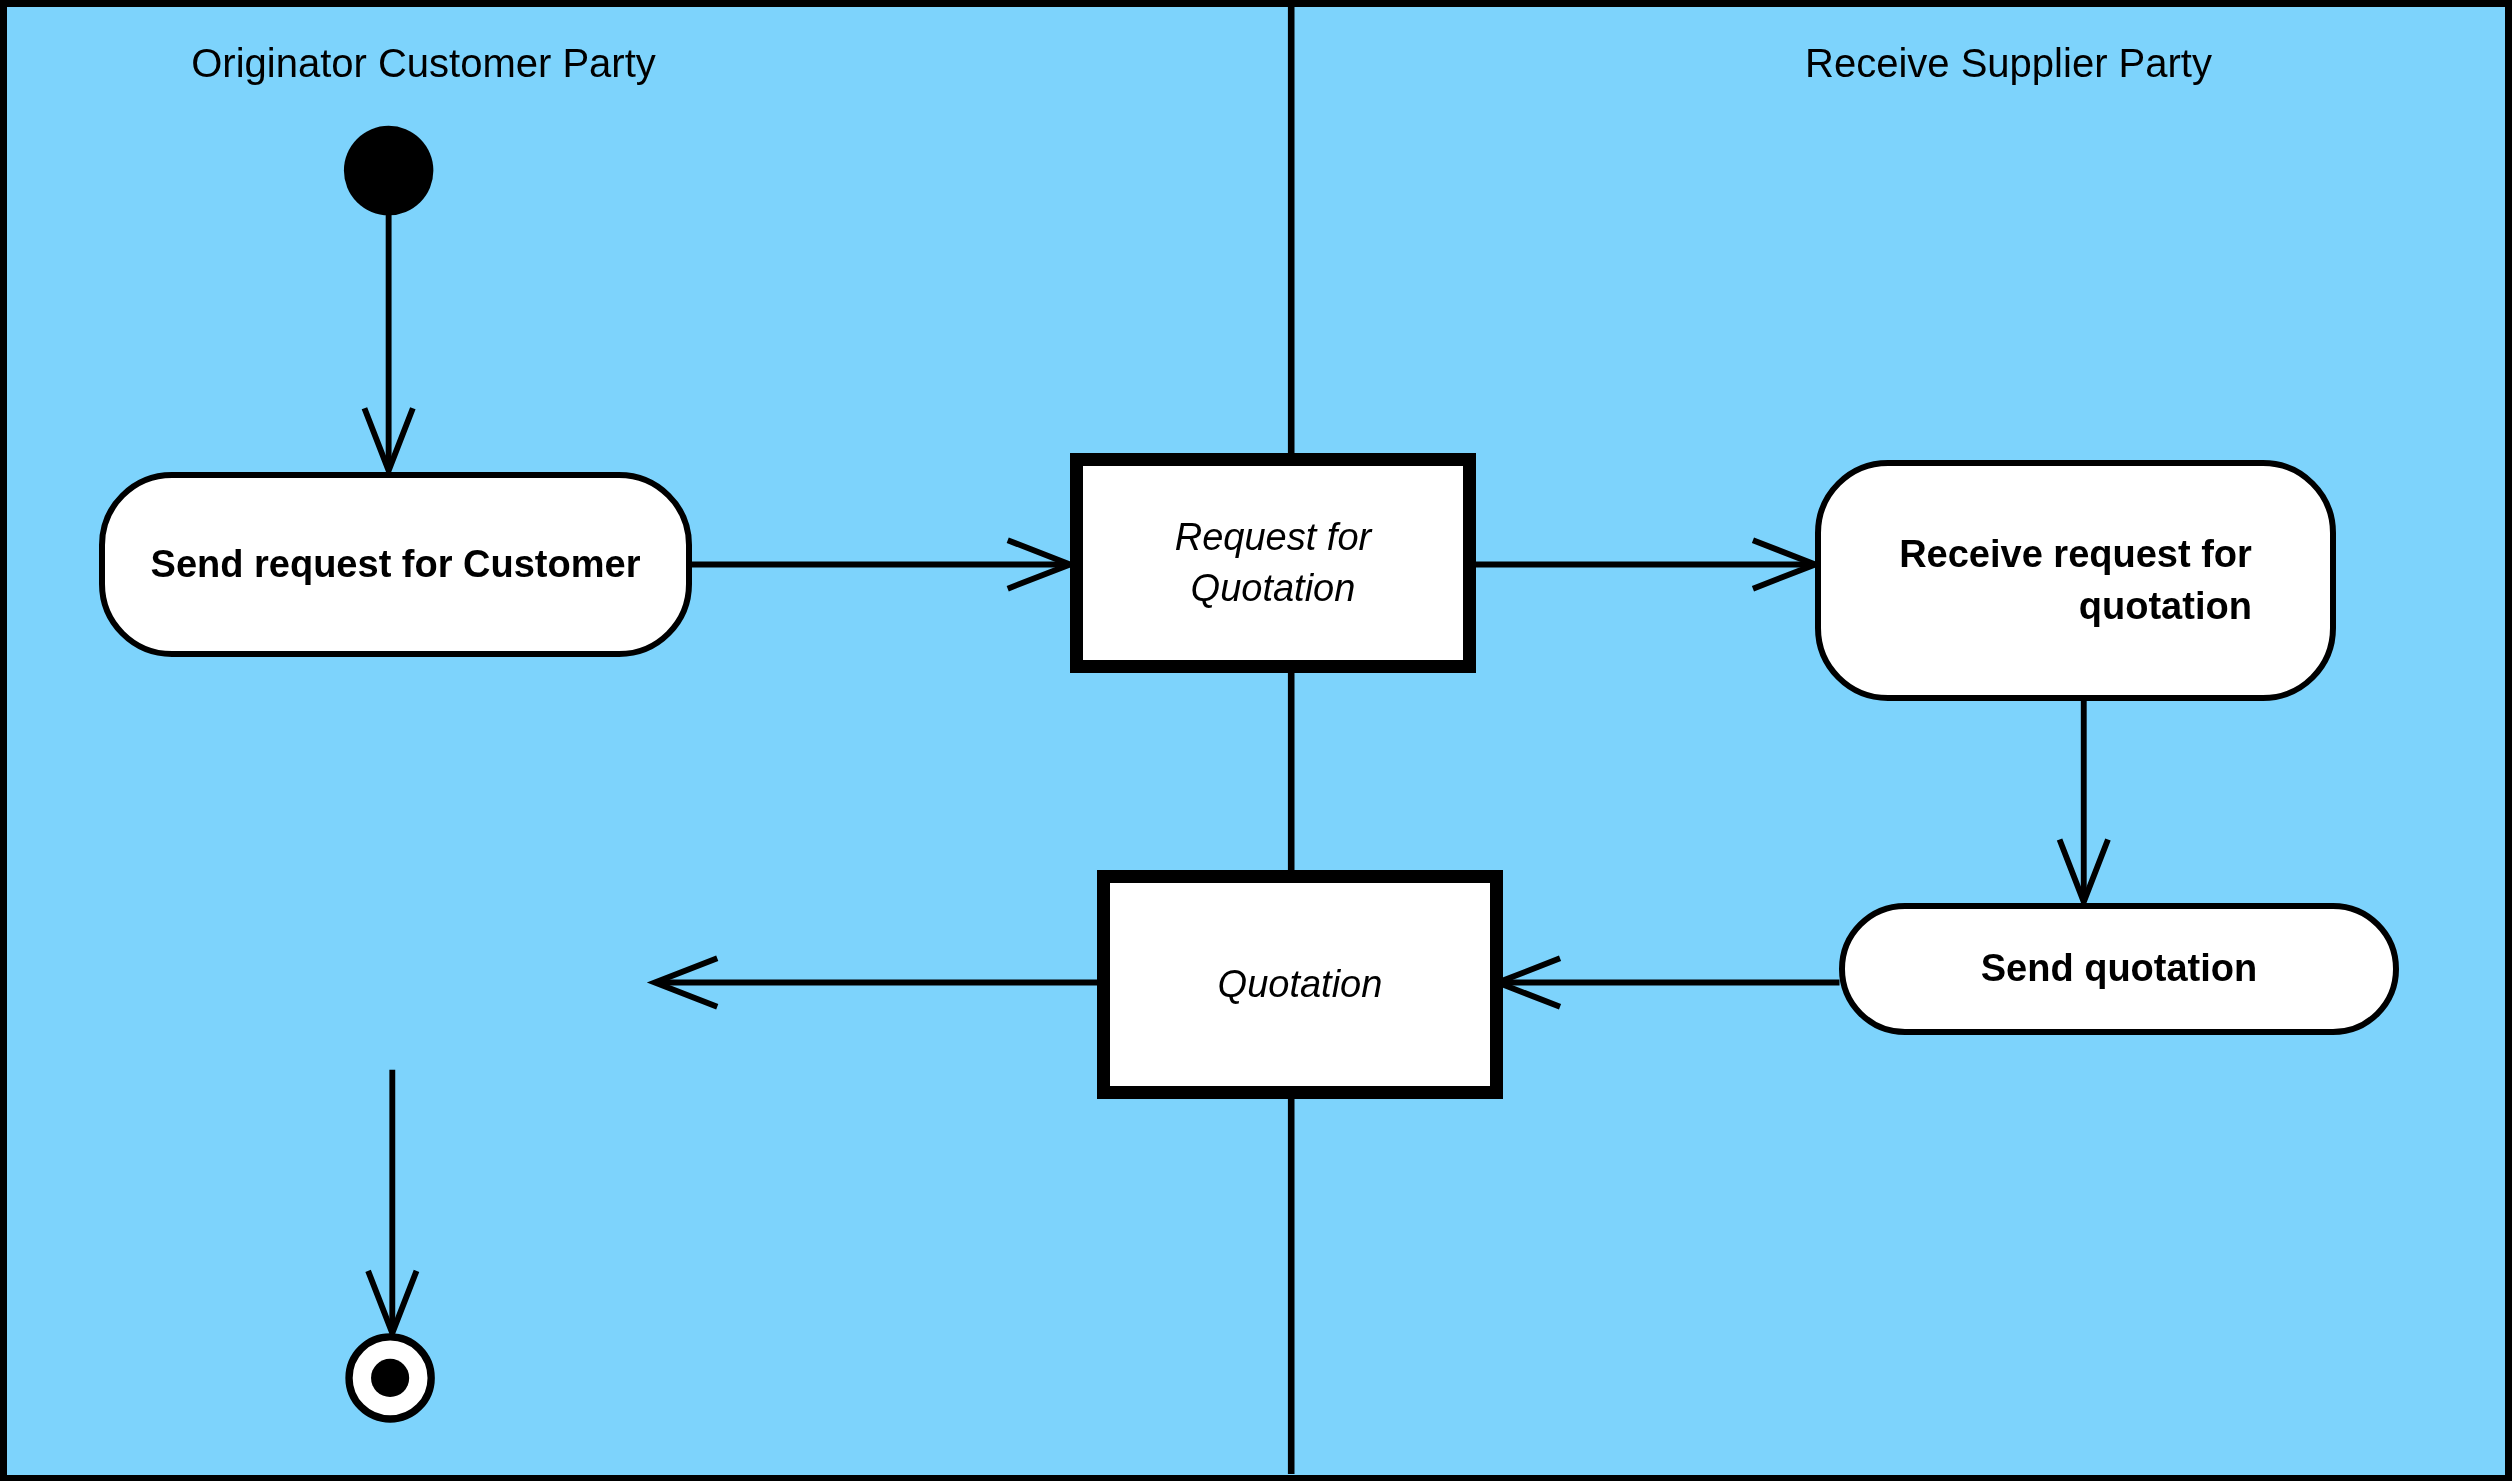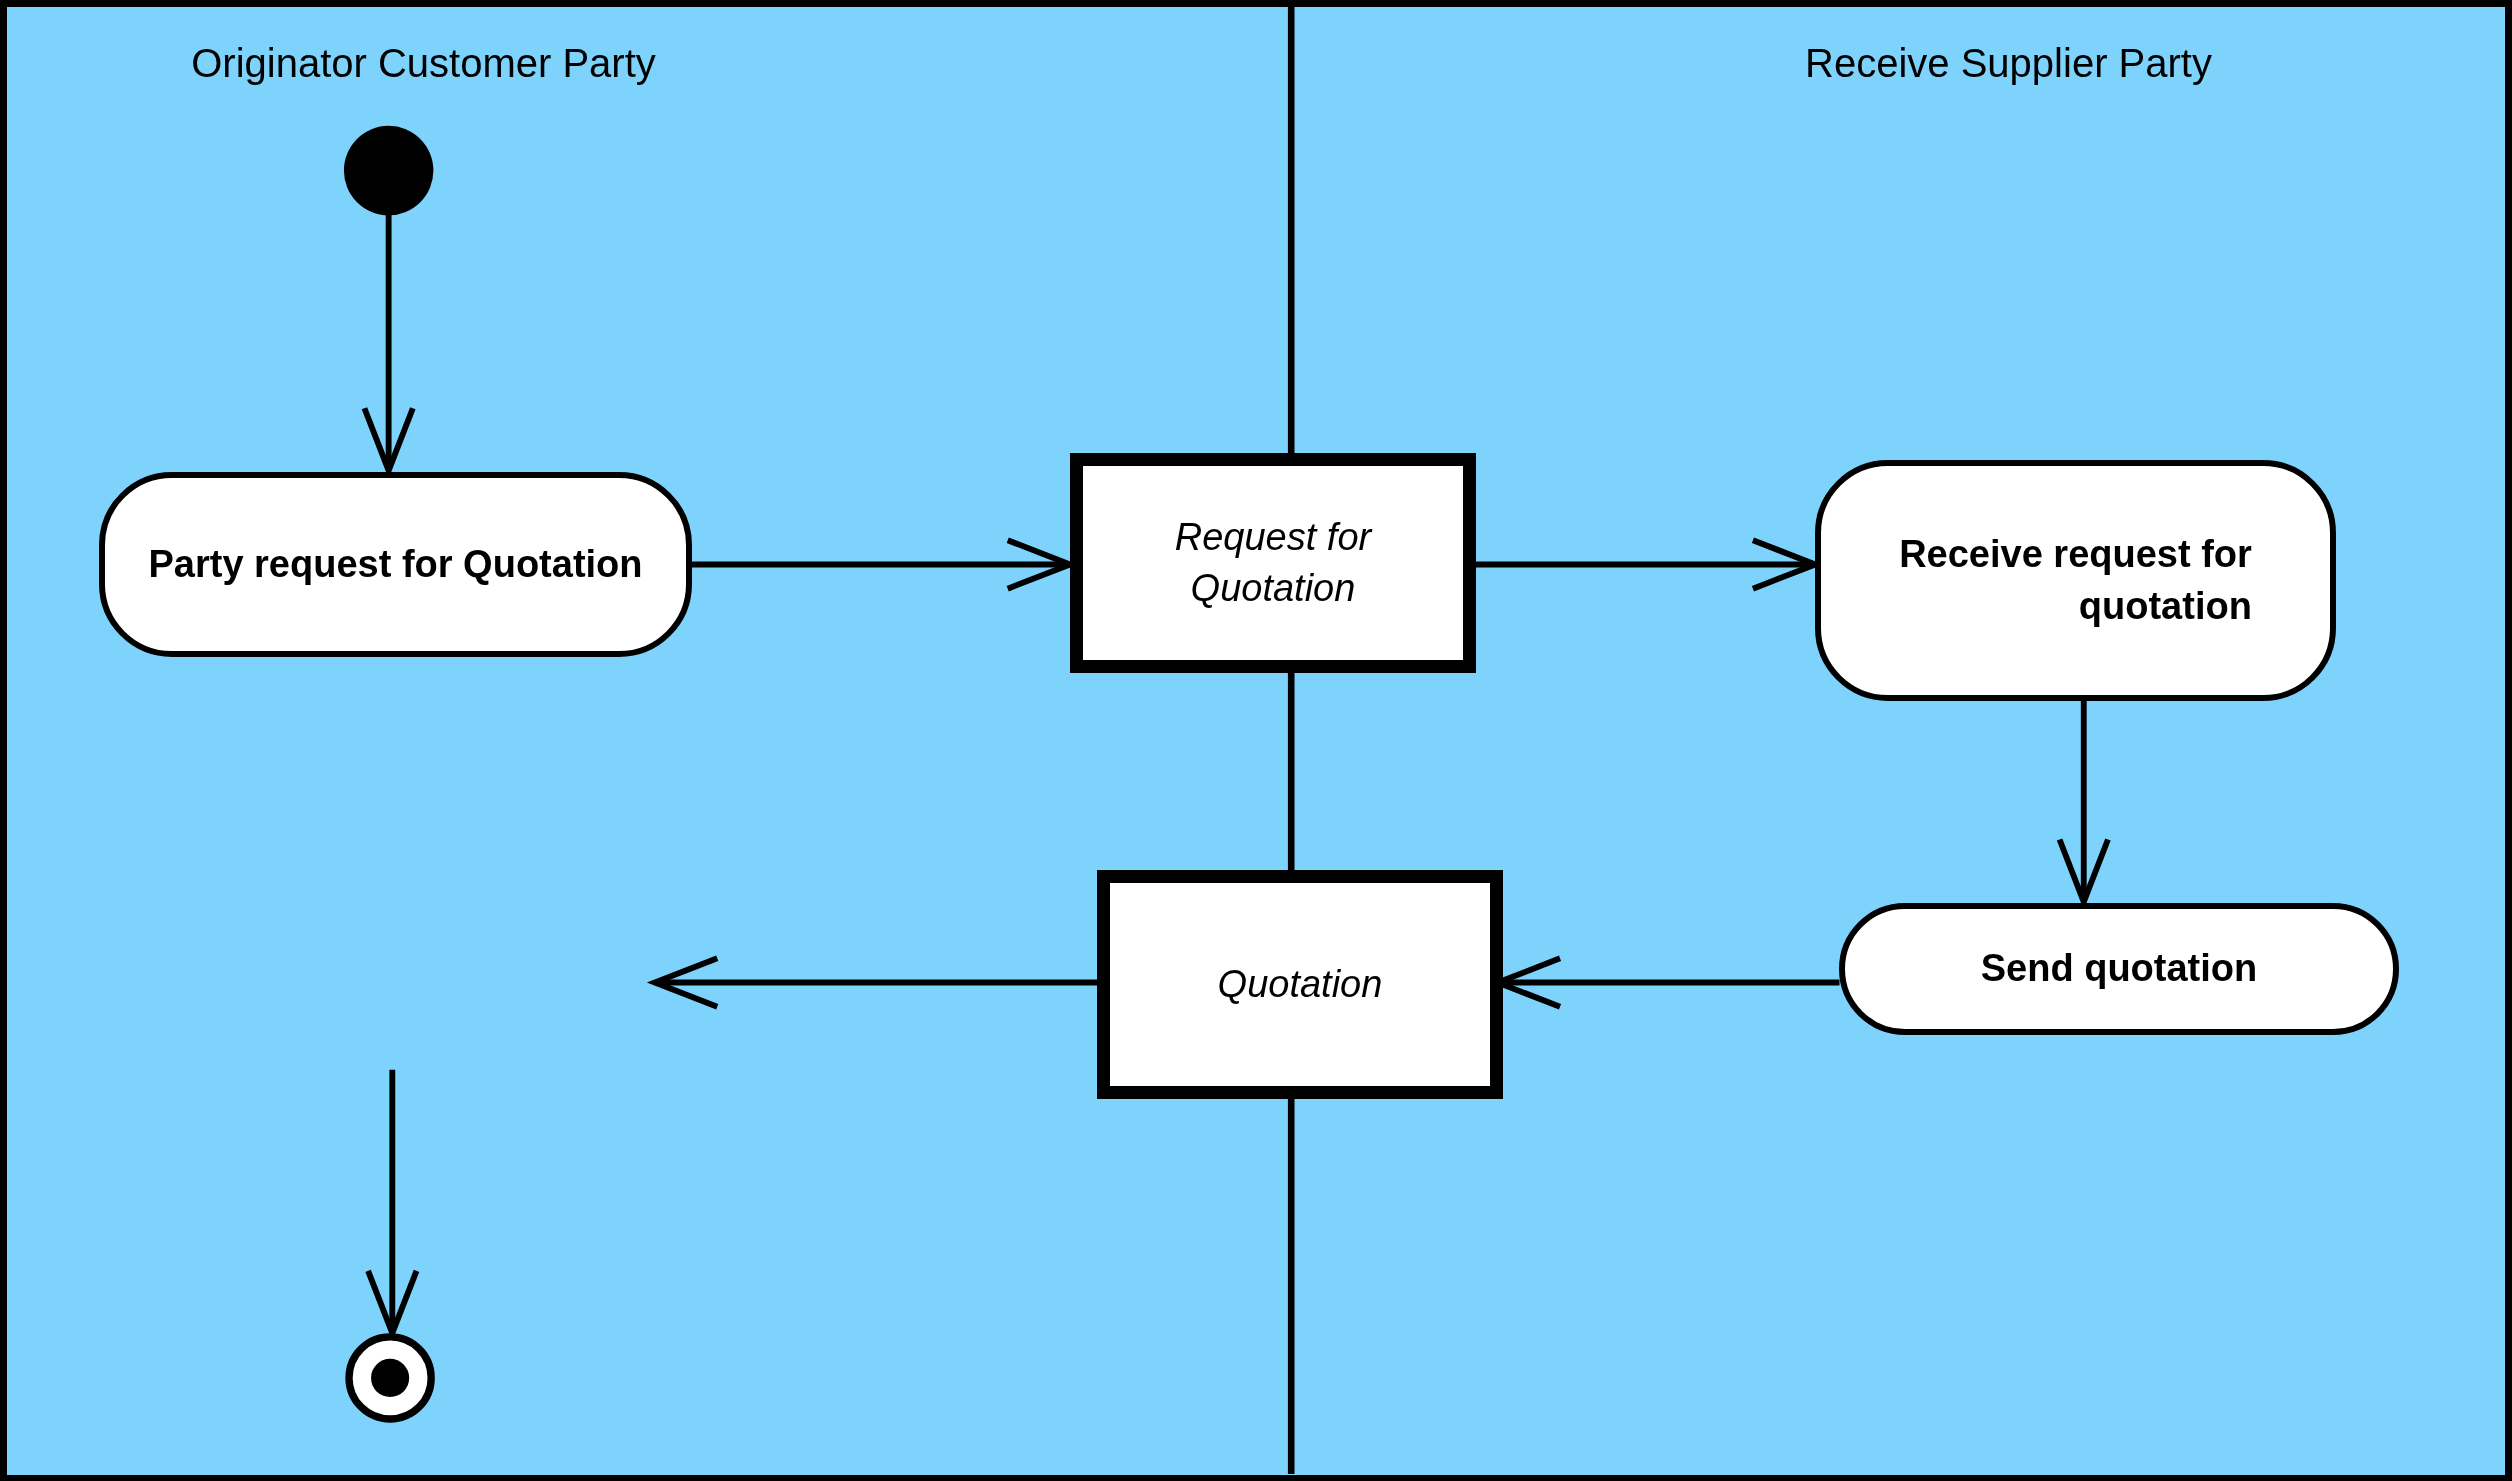--- a/index.html
+++ b/index.html
@@ -104,21 +104,21 @@
       <circle cx="532" cy="1879" r="56" fill="#ffffff" stroke="#000000" stroke-width="10"></circle>
       <circle cx="532" cy="1879" r="26" fill="#000000"></circle>
     </g>
   </svg>
 
   <div class="lane-title" style="left:116px; top:34px;">Originator Customer Party</div>
 
   <div class="lane-title" style="left:1701px; top:34px;">Receive Supplier Party</div>
 
   <div class="node action" style="left:92px; top:465px; width:593px; height:185px;">
-    <span class="label">Party request for Quotation</span>
+    <span class="label">Send request for Customer</span>
   </div>
 
   <div class="node object" style="left:1063px; top:446px; width:406px; height:220px;">
     <span>
       <span class="label">Request for</span>
       <span class="label">Quotation</span>
     </span>
   </div>
 
   <div class="node action" style="left:1808px; top:453px; width:521px; height:241px;text-align:right;">

